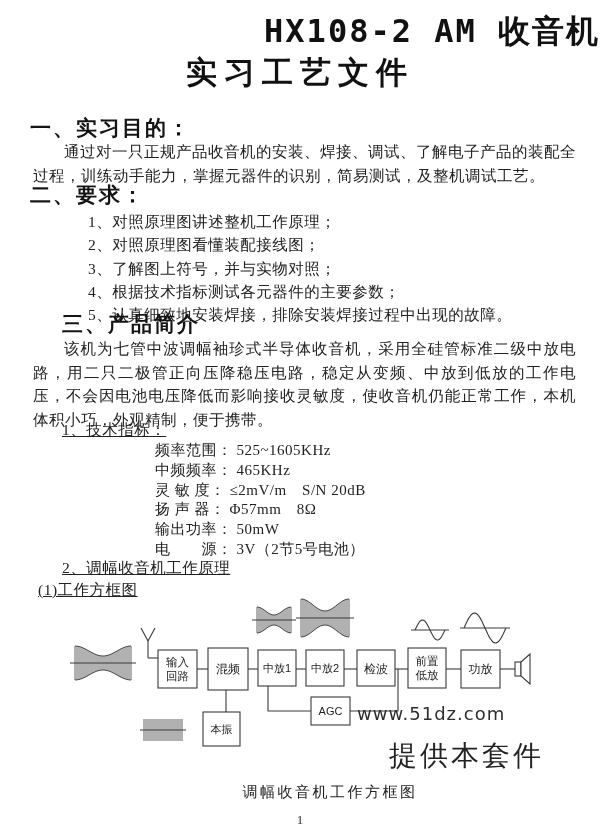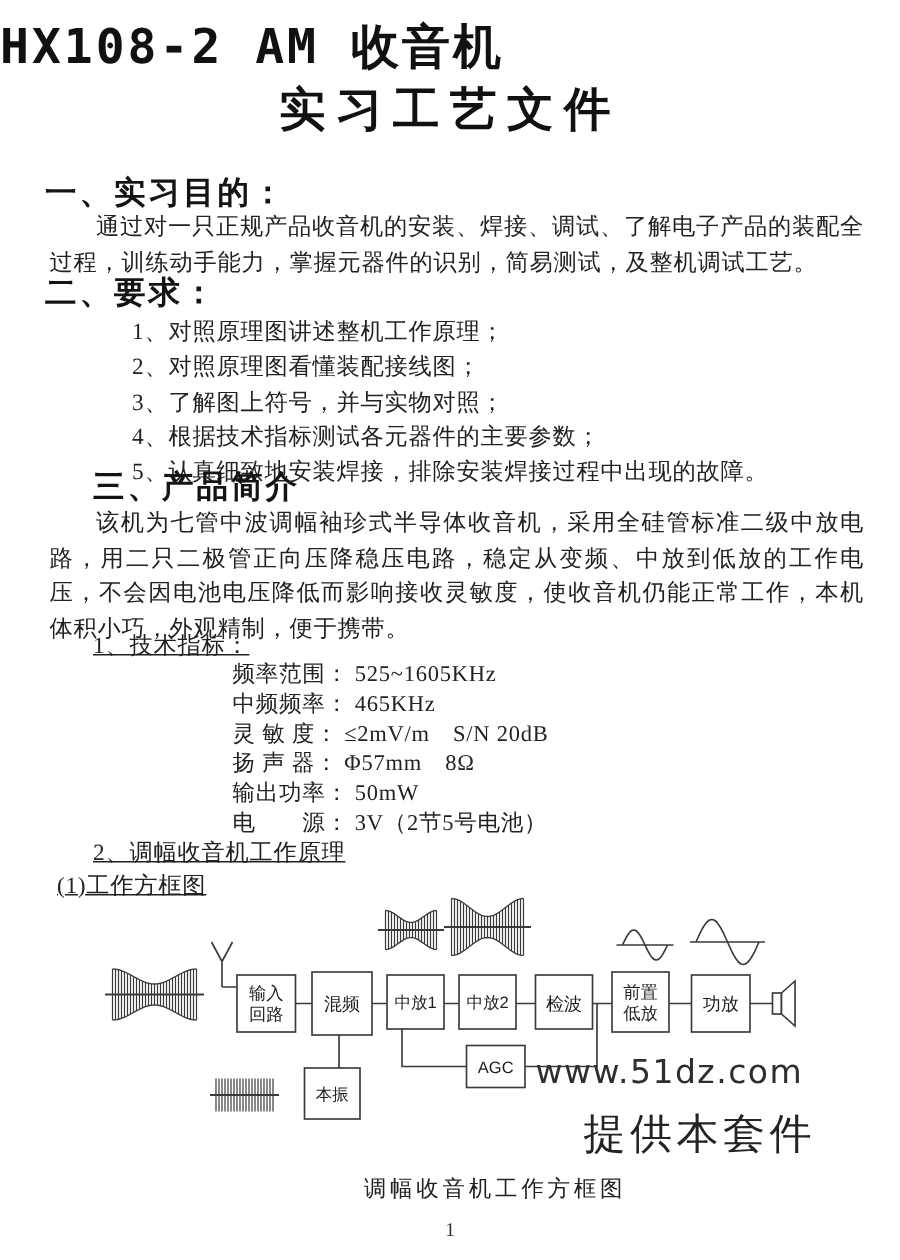--- a/index.html
+++ b/index.html
@@ -3,21 +3,21 @@
 <meta charset="utf-8">
 <style>
   html,body{margin:0;padding:0;background:#e8e8e8;}
   .page{
     position:relative;width:600px;height:840px;margin:0 auto;
     background:#ffffff;overflow:hidden;
     font-family:"Liberation Serif",serif;color:#1f1f1f;
   }
   .abs{position:absolute;}
   .doc-title1{
-    top:10px;left:0;width:600px;text-align:left;
+    top:10px;left:0;width:600px;text-align:right;
     font-family:"DejaVu Sans Mono",monospace;
     font-size:32px;font-weight:600;letter-spacing:2px;color:#111;
   }
   .doc-title2{
     top:52px;left:0;width:600px;text-align:center;
     font-family:"DejaVu Sans Mono",monospace;
     font-size:31px;font-weight:600;letter-spacing:7px;color:#111;
   }
   .h-sec{
     font-family:"Liberation Sans",sans-serif;
@@ -31,21 +31,21 @@
     font-size:15.5px;line-height:23.3px;letter-spacing:0.5px;color:#222;white-space:nowrap;
   }
   .sub-h{
     font-size:15.5px;letter-spacing:0.5px;color:#222;white-space:nowrap;text-decoration:underline;
   }
   .spec-row{
     font-size:15px;line-height:19.8px;letter-spacing:0.5px;color:#222;white-space:nowrap;
   }
   .spec-row .val{padding-left:4px;}
   .wm1{
-    font-family:"DejaVu Sans",sans-serif;font-size:22px;color:#2e2e2e;
+    font-family:"DejaVu Sans",sans-serif;font-size:18px;color:#2e2e2e;
     letter-spacing:1px;white-space:nowrap;
   }
   .wm2{
     font-family:"DejaVu Sans",sans-serif;font-size:28px;color:#232323;
     letter-spacing:3px;white-space:nowrap;
   }
   .caption{
     top:783px;left:60px;width:540px;text-align:center;
     font-size:15px;letter-spacing:2.5px;color:#222;
   }

